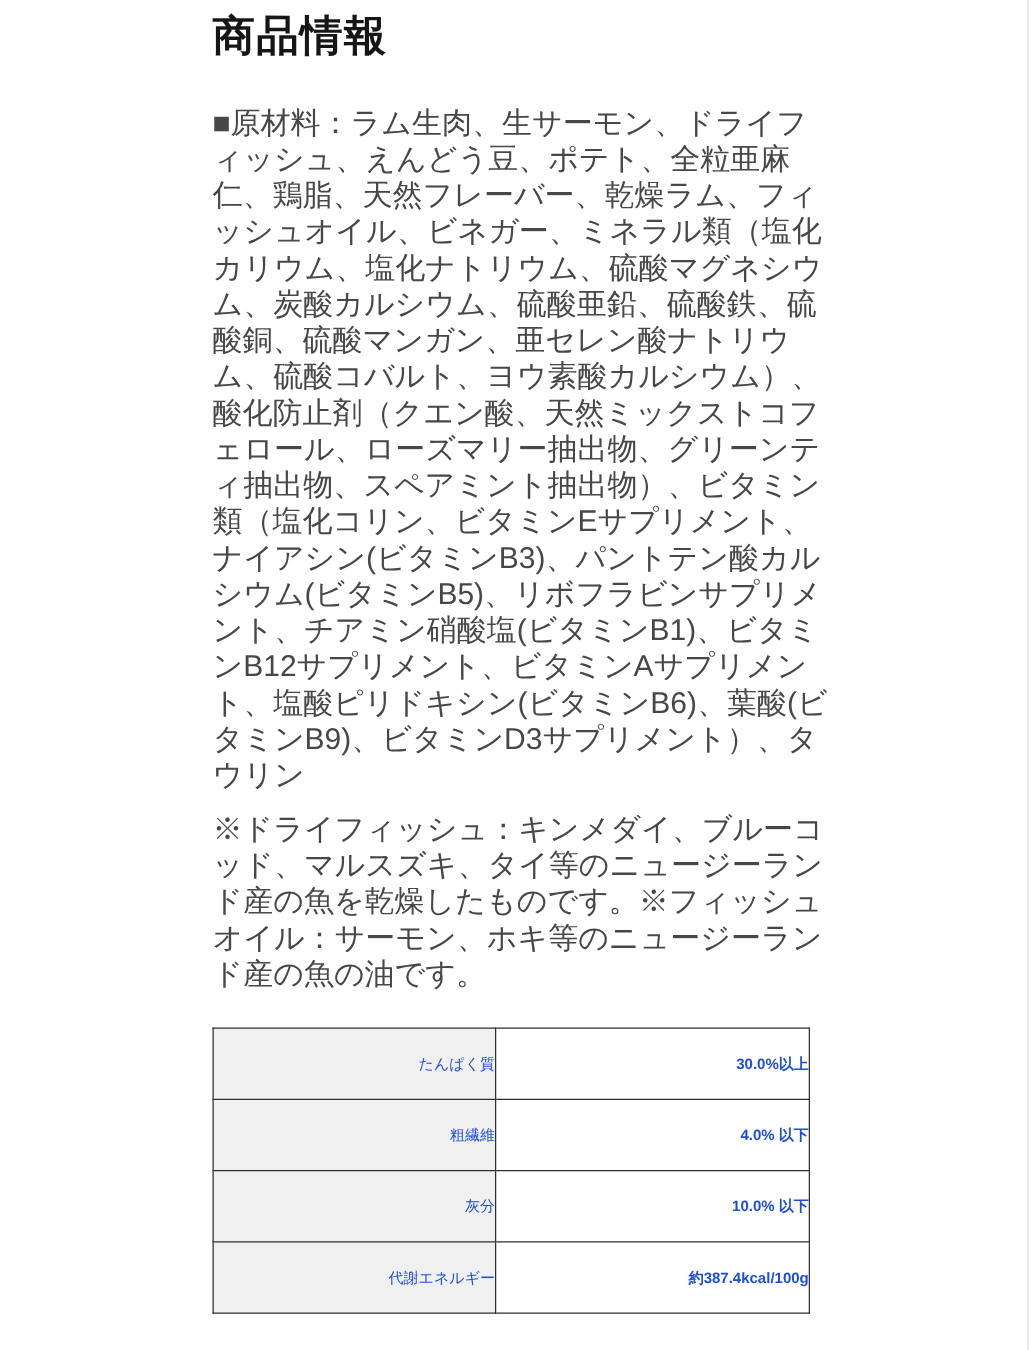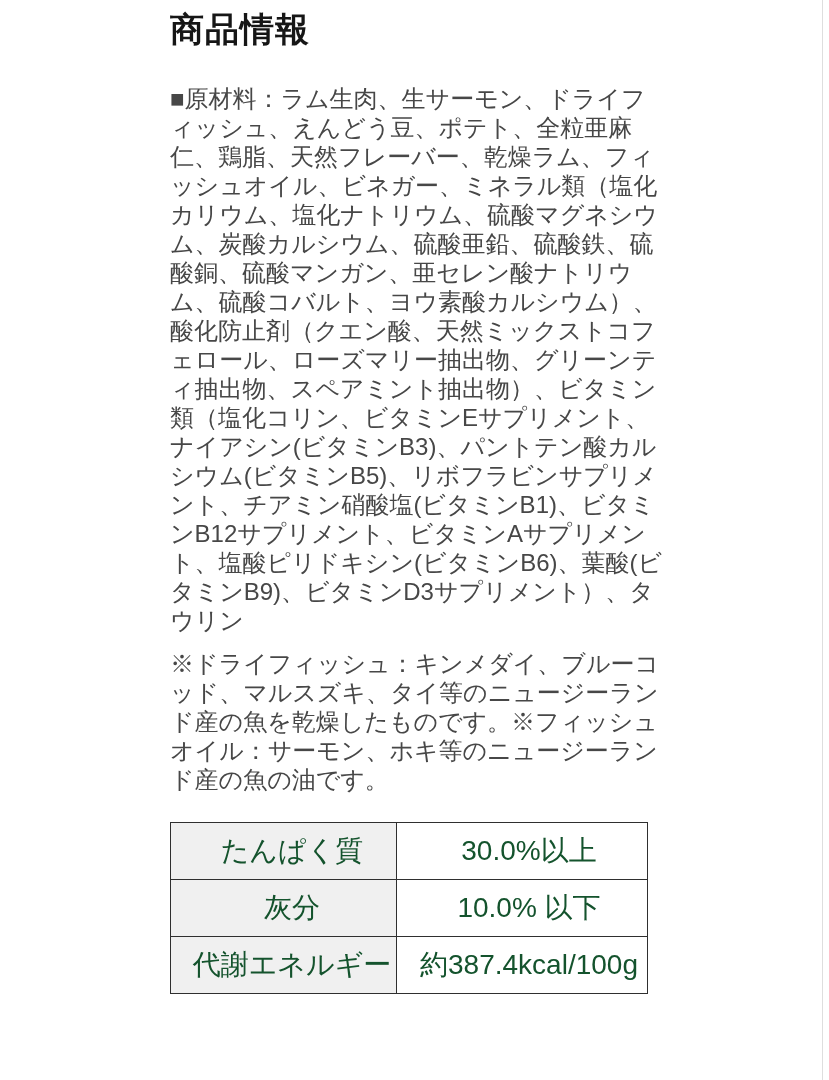--- a/index.html
+++ b/index.html
@@ -51,34 +51,35 @@
   table.ga-table {
     border-collapse: collapse;
     width: 478px;
     table-layout: fixed;
   }
   table.ga-table, .ga-table th, .ga-table td {
     border: 1px solid #2f2f2f;
   }
   .ga-table th, .ga-table td {
     height: 57px;
-    font-size: 28px;
-    color: #14532d;
+    font-size: 12px;
+    color: #1d4ed8;
     vertical-align: middle;
-    text-align: center;
+    text-align: right;
   }
   .ga-table th {
     background: #f0f0f0;
     font-weight: 400;
     width: 226px;
     padding-left: 17px;
   }
   .ga-table td {
     background: #ffffff;
     padding-left: 14px;
+    font-weight: bold;
   }
   .right-edge-line {
     position: absolute;
     left: 822px;
     top: 0;
     width: 1px;
     height: 1080px;
     background: #dedede;
   }
 </style>
@@ -95,20 +96,24 @@
     <p class="body-text notes">※ドライフィッシュ：キンメダイ、ブルーコッド、マルスズキ、タイ等のニュージーランド産の魚を乾燥したものです。※フィッシュオイル：サーモン、ホキ等のニュージーランド産の魚の油です。</p>
 
 
     <table class="ga-table">
       <tbody>
         <tr>
           <th>たんぱく質</th>
           <td>30.0%以上</td>
         </tr>
         <tr>
+          <th>粗繊維</th>
+          <td>4.0% 以下</td>
+        </tr>
+        <tr>
           <th>灰分</th>
           <td>10.0% 以下</td>
         </tr>
         <tr>
           <th>代謝エネルギー</th>
           <td>約387.4kcal/100g</td>
         </tr>
       </tbody>
     </table>
 

